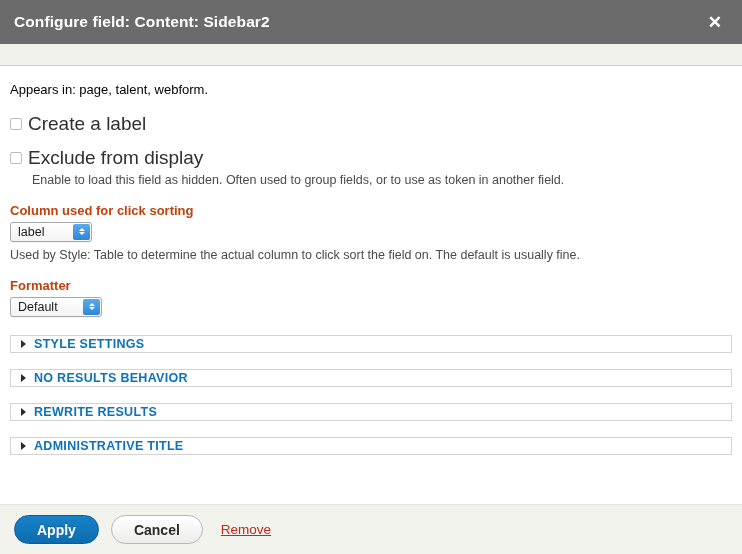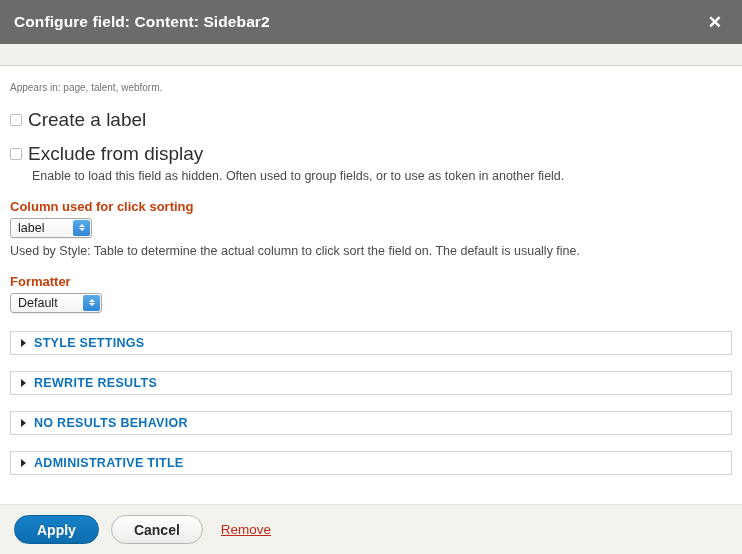--- a/index.html
+++ b/index.html
@@ -69,22 +69,22 @@
   
   .body {
     flex: 1 1 auto;
     background: #ffffff;
     padding: 16px 10px 0 10px;
     box-sizing: border-box;
     overflow: hidden;
   }
 
   .appears-in {
-    font-size: 10px;
-    color: #737373;
+    font-size: 13px;
+    color: #000000;
     margin: 0 0 16px 0;
   }
 
   
   .form-row {
     margin-bottom: 4px;
   }
   .checkbox-line {
     display: flex;
     align-items: center;
@@ -175,21 +175,21 @@
   .arrow-up { border-bottom: 3.5px solid #ffffff; }
   .arrow-dn { border-top: 3.5px solid #ffffff; }
 
   
   .sections {
     margin-top: 18px;
   }
   .section {
     border: 1px solid #d3d3d3;
     background: #ffffff;
-    height: 24px;
+    height: 18px;
     margin-bottom: 16px;
     display: flex;
     align-items: center;
     padding-left: 10px;
     box-sizing: border-box;
     cursor: pointer;
   }
   .tri {
     width: 0; height: 0;
     border-top: 4px solid transparent;
@@ -305,25 +305,25 @@
       </div>
     </div>
 
     <div class="sections">
       <div class="section">
         <span class="tri"></span>
         <span class="section-title">Style settings</span>
       </div>
       <div class="section">
         <span class="tri"></span>
-        <span class="section-title">Rewrite results</span>
+        <span class="section-title">No results behavior</span>
       </div>
       <div class="section">
         <span class="tri"></span>
-        <span class="section-title">No results behavior</span>
+        <span class="section-title">Rewrite results</span>
       </div>
       <div class="section">
         <span class="tri"></span>
         <span class="section-title">Administrative title</span>
       </div>
     </div>
 
   </div>
 
   <div class="footer">

